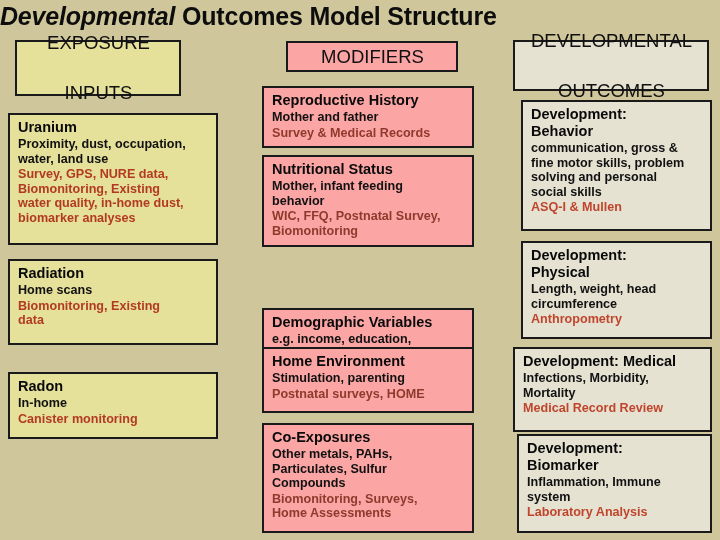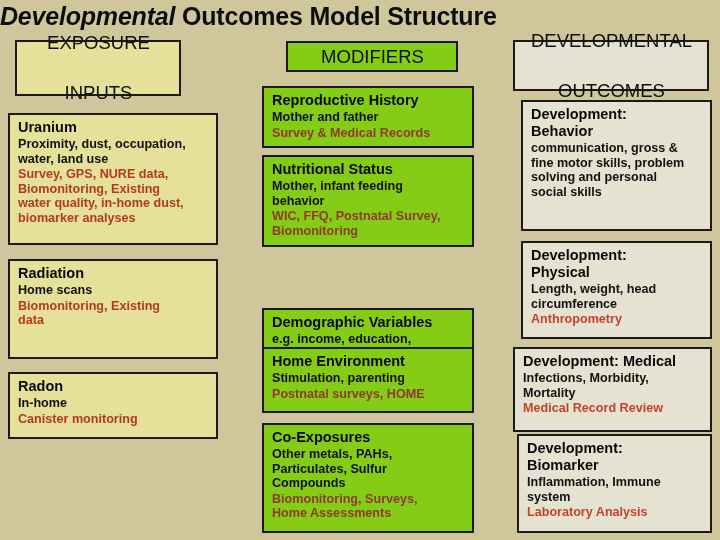--- a/index.html
+++ b/index.html
@@ -56,21 +56,21 @@
     display: flex;
     flex-direction: column;
     align-items: center;
     justify-content: center;
     line-height: 1.28;
   }
   .hdr .hdr-line { display: block; white-space: nowrap; }
 
   
   .fill-yellow { background: #e5e09a; }
-  .fill-salmon { background: #84cc16; }
+  .fill-salmon { background: #fca5a5; }
   .fill-beige  { background: #e5e2d2; }
 
   
   .bx-title {
     font-size: 14.5px;
     font-weight: bold;
     color: #0a0a0a;
     line-height: 1.17;
   }
   .bx-sub {
@@ -110,21 +110,21 @@
   <div class="box fill-yellow" style="left:8px; top:113px; width:210px; height:132px;">
     <div class="bx-title nowrapish">Uranium</div>
     <div class="bx-sub nowrapish">Proximity, dust, occupation,
 water, land use</div>
     <div class="bx-src src-left nowrapish">Survey, GPS, NURE data,
 Biomonitoring, Existing
 water quality, in-home dust,
 biomarker analyses</div>
   </div>
 
-  <div class="box fill-yellow" style="left:8px; top:259px; width:210px; height:100px;">
+  <div class="box fill-yellow" style="left:8px; top:259px; width:210px; height:86px;">
     <div class="bx-title nowrapish">Radiation</div>
     <div class="bx-sub nowrapish">Home scans</div>
     <div class="bx-src src-left nowrapish">Biomonitoring, Existing
 data</div>
   </div>
 
   <div class="box fill-yellow" style="left:8px; top:372px; width:210px; height:67px;">
     <div class="bx-title nowrapish">Radon</div>
     <div class="bx-sub nowrapish">In-home</div>
     <div class="bx-src src-left nowrapish">Canister monitoring</div>
@@ -175,20 +175,21 @@
     <span class="hdr-line">OUTCOMES</span>
   </div>
 
   <div class="box fill-beige" style="left:521px; top:100px; width:191px; height:131px;">
     <div class="bx-title nowrapish">Development:
 Behavior</div>
     <div class="bx-sub nowrapish">communication, gross &amp;
 fine motor skills, problem
 solving and personal
 social skills</div>
+    <div class="bx-src src-right nowrapish">ASQ-I &amp; Mullen</div>
   </div>
 
   <div class="box fill-beige" style="left:521px; top:241px; width:191px; height:98px;">
     <div class="bx-title nowrapish">Development:
 Physical</div>
     <div class="bx-sub nowrapish">Length, weight, head
 circumference</div>
     <div class="bx-src src-right nowrapish">Anthropometry</div>
   </div>
 

